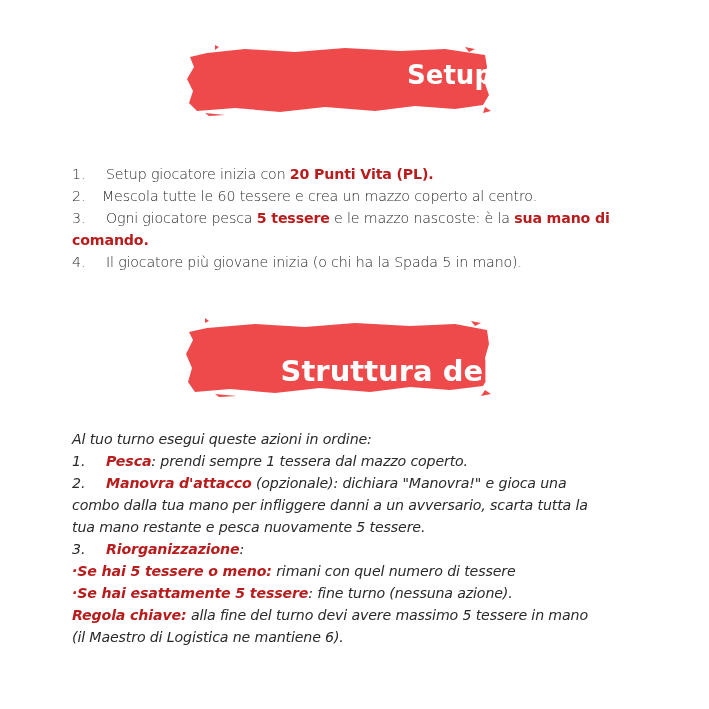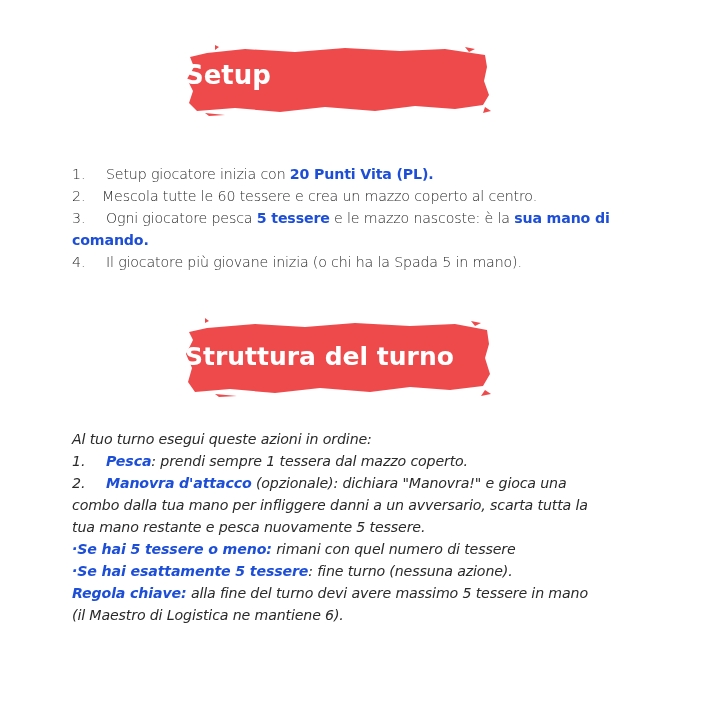--- a/index.html
+++ b/index.html
@@ -1,33 +1,33 @@
 <!DOCTYPE html>
 <html><head>
 <meta charset="utf-8">
 <style>
   html, body { margin: 0; padding: 0; background: #ffffff; }
   body { width: 709px; height: 709px; position: relative; overflow: hidden;
          font-family: "DejaVu Sans", sans-serif; color: #2a2a2a; }
   .brush { position: absolute; }
   .brush svg { position: absolute; left: 0; top: 0; }
-  .brush .title { position: absolute; left: 0; right: 0; text-align: left;
+  .brush .title { position: absolute; left: 0; right: 0; text-align: right;
                   color: #ffffff; font-weight: bold; font-family: "DejaVu Sans", sans-serif; }
   .b1 { left: 185px; top: 45px; width: 308px; height: 72px; }
   .b1 .title { top: 15px; font-size: 26px; }
   .b2 { left: 185px; top: 318px; width: 308px; height: 80px; }
-  .b2 .title { top: 24px; font-size: 25px; }
+  .b2 .title { top: 36px; font-size: 29px; }
   .text { position: absolute; left: 72px; width: 575px; font-size: 14.2px; line-height: 22px;
           letter-spacing: -0.15px; font-weight: 300; }
   .s1 { top: 163px; }
   .s2 { top: 428px; font-style: italic; }
   .line { white-space: nowrap; }
   .num { display: inline-block; width: 30px; }
   .num.w2 { width: 34px; }
-  b { font-weight: bold; color: #1d4ed8; }
+  b { font-weight: bold; color: #b91c1c; }
 </style>
 </head>
 <body>
 
 <div class="brush b1">
   <svg width="308" height="72" viewBox="0 0 308 72">
     <path fill="#ef4a4b" d="M22 8 L60 4 L110 7 L160 3 L215 6 L260 4 L300 10 L302 22 L299 36 L304 50 L298 60 L270 64 L230 61 L190 66 L140 62 L95 67 L50 63 L12 66 L4 58 L8 46 L2 34 L9 22 L5 12 Z"></path>
     <path fill="#ef4a4b" d="M30 0 L34 2 L30 5 Z M280 2 L290 4 L284 7 Z M300 62 L306 66 L298 68 Z M20 68 L40 70 L24 71 Z"></path>
   </svg>
   <div class="title">Setup</div>
@@ -63,20 +63,23 @@
   <div class="line">Al tuo turno esegui queste azioni in ordine:</div>
   <div class="line">
     <span class="num w2">1.</span><b>Pesca</b><span>: prendi sempre 1 tessera dal mazzo coperto.</span>
   </div>
   <div class="line">
     <span class="num w2">2.</span><b>Manovra d'attacco</b><span> (opzionale): dichiara "Manovra!" e gioca una</span>
   </div>
   <div class="line">combo dalla tua mano per infliggere danni a un avversario, scarta tutta la</div>
   <div class="line">tua mano restante e pesca nuovamente 5 tessere.</div>
   <div class="line">
+    <span class="num w2">3.</span><b>Riorganizzazione</b><span>:</span>
+  </div>
+  <div class="line">
     <b>·Se hai 5 tessere o meno:</b><span> rimani con quel numero di tessere</span>
   </div>
   <div class="line">
     <b>·Se hai esattamente 5 tessere</b><span>: fine turno (nessuna azione).</span>
   </div>
   <div class="line">
     <b>Regola chiave:</b><span> alla fine del turno devi avere massimo 5 tessere in mano</span>
   </div>
   <div class="line">(il Maestro di Logistica ne mantiene 6).</div>
 </div>

